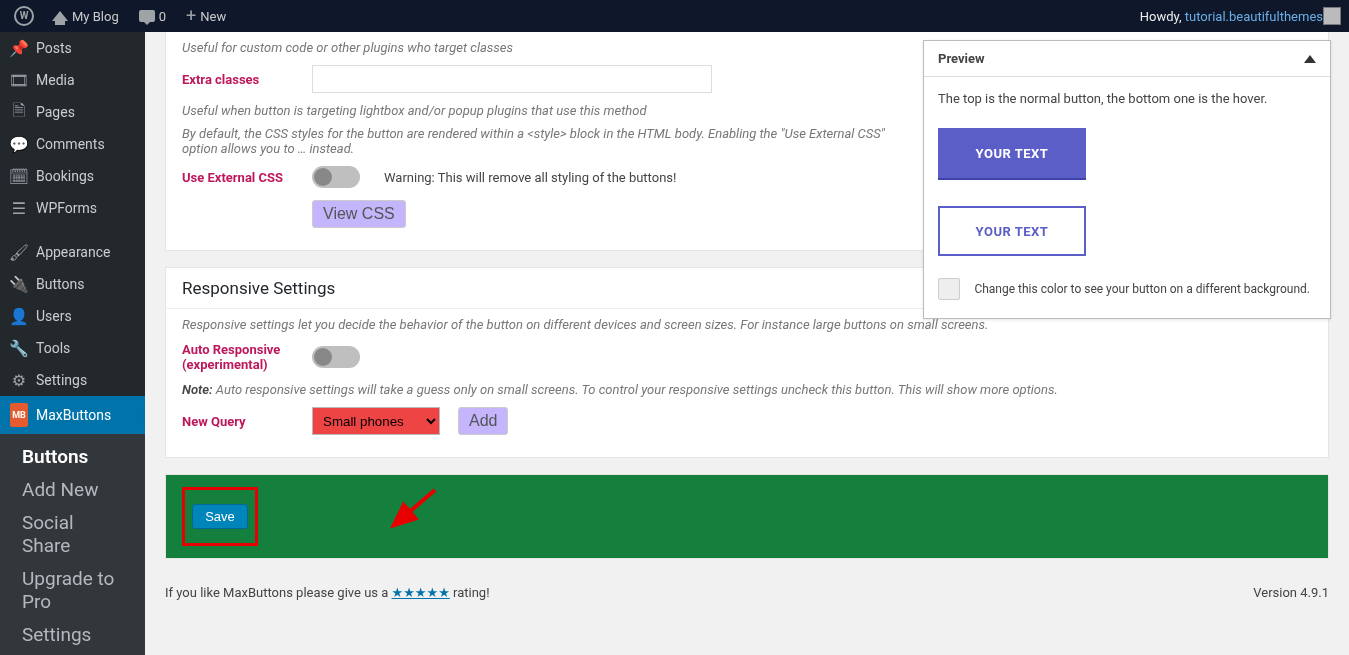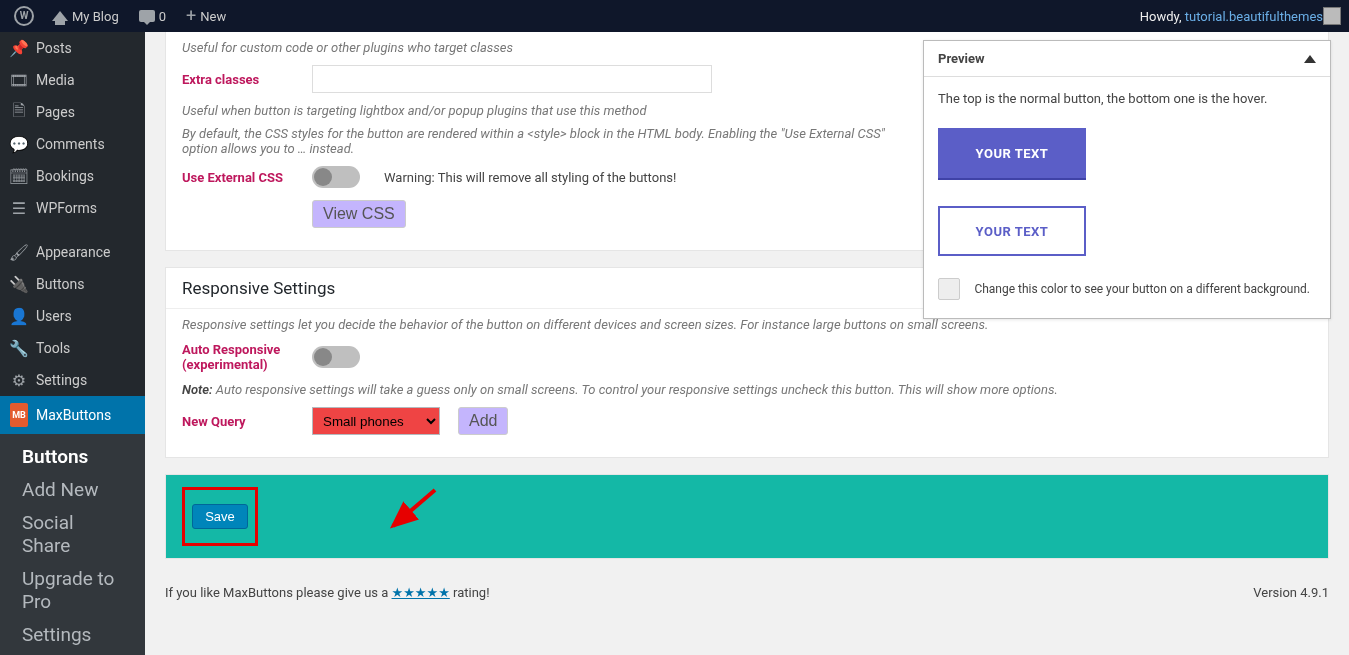--- a/index.html
+++ b/index.html
@@ -48,21 +48,21 @@
   .tinput { width: 400px; height: 28px; border: 1px solid #ddd; padding: 0 6px; }
 
   .toggle { width: 48px; height: 22px; background: #bfbfbf; border-radius: 11px; position: relative; cursor: pointer; }
   .toggle::after { content: ""; position: absolute; left: 2px; top: 2px; width: 18px; height: 18px; background: #888; border-radius: 50%; }
   .toggle.off::after { background: #888; }
   .btn-sec { background: #c4b5fd; border: 1px solid #ccc; color: #555; padding: 4px 10px; border-radius: 3px; cursor: pointer; font-size: 16px; }
   .select { height: 28px; border: 1px solid #b4b9be; background: #ef4444; padding: 0 6px; width: 128px; }
 
   .save-wrap { border: 3px solid #e60000; padding: 14px 16px; width: 76px; display: flex; justify-content: center; }
   .btn-save { background: #0085ba; border: 1px solid #006799; color: #fff; padding: 4px 12px; border-radius: 3px; cursor: pointer; font-size: 13px; }
-  .save-section { background: #14b8a6; border: 1px solid #e5e5e5; padding: 12px 16px; margin-bottom: 16px; }
+  .save-section { background: #15803d; border: 1px solid #e5e5e5; padding: 12px 16px; margin-bottom: 16px; }
   .red-arrow { position: absolute; pointer-events: none; z-index: 5; }
 
   .footer-line { display: flex; justify-content: space-between; color: #444; font-size: 13px; padding: 10px 0 0 0; }
   .footer-line .stars { color: #0073aa; }
 
   
   .preview-box { position: absolute; right: 18px; top: 40px; width: 408px; background: #fff; border: 1px solid #bbb; z-index: 10; box-shadow: 0 1px 3px rgba(0,0,0,.1); }
   .preview-head { display: flex; align-items: center; justify-content: space-between; padding: 10px 14px; border-bottom: 1px solid #ddd; font-weight: 700; }
   .preview-head .tri { width: 0; height: 0; border-left: 6px solid transparent; border-right: 6px solid transparent; border-bottom: 8px solid #333; cursor: pointer; }
   .preview-body { padding: 14px 20px 18px 14px; }

